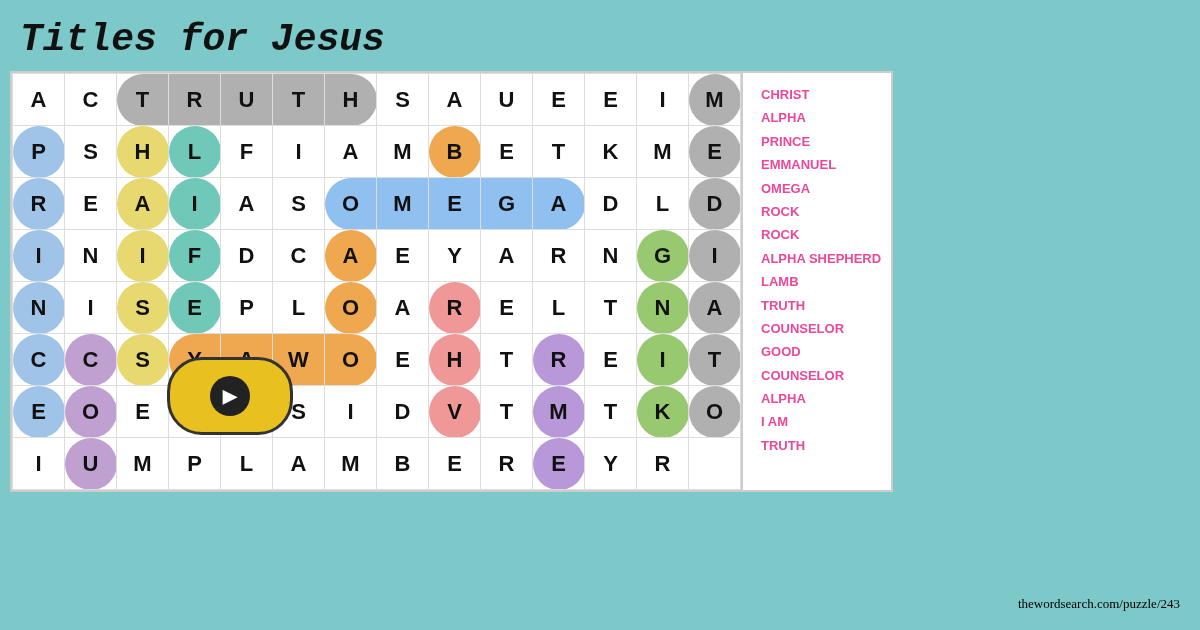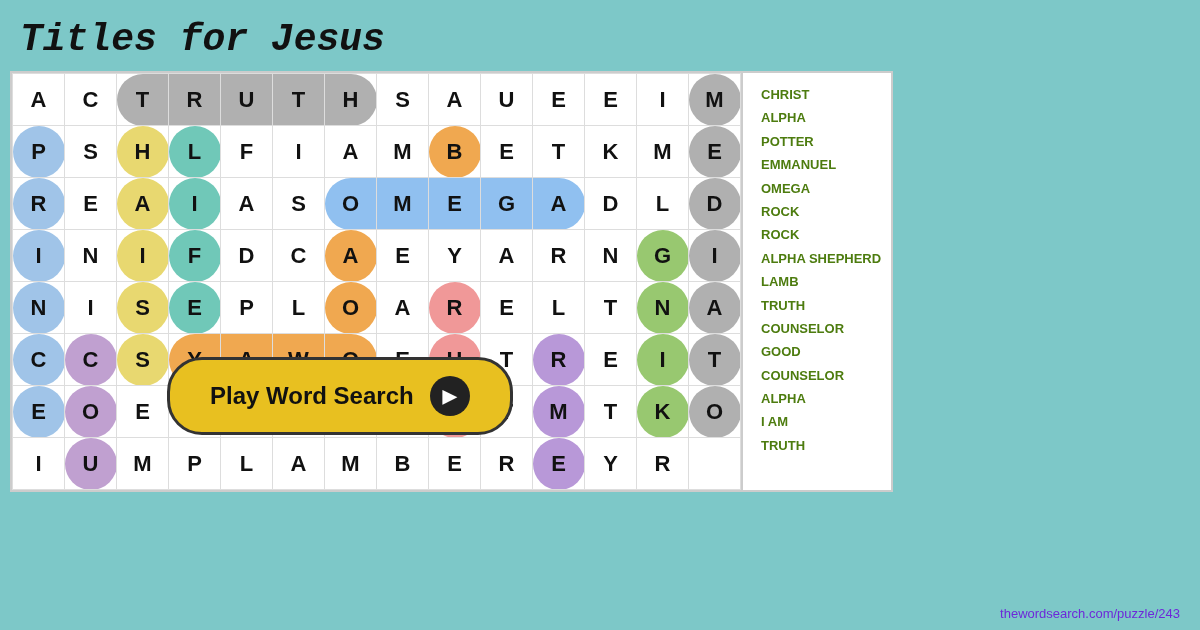--- a/index.html
+++ b/index.html
@@ -60,21 +60,21 @@
       font-size: 13px;
       font-family: Arial, sans-serif;
       line-height: 1.8;
       border: 2px solid #ccc;
       border-left: none;
       align-self: stretch;
     }
 
     .word-list div {
       font-weight: bold;
-      color: #4d7c0f;
+      color: #ec4899;
     }
 
     
     
 
     .cell-inner {
       display: flex;
       align-items: center;
       justify-content: center;
       width: 44px;
@@ -114,25 +114,25 @@
       border-radius: 50%;
       display: flex;
       align-items: center;
       justify-content: center;
       color: white;
       font-size: 18px;
     }
 
     .website-credit {
       position: absolute;
-      bottom: 9px;
+      bottom: 18px;
       right: 20px;
       font-size: 13px;
-      color: #6d28d9;
-      font-family: Liberation Sans, sans-serif;
+      color: #000000;
+      font-family: Liberation Serif, serif;
     }
 
     td .cell-inner {
       border-radius: 50%;
     }
 
   </style>
 </head>
 <body>
 
@@ -500,30 +500,29 @@
             </td>
           <td>
               <div class="cell-inner"></div>
             </td>
         </tr>
       </tbody>
     </table>
 
     <div class="play-btn-overlay">
       <button class="play-btn">
-        <span>Play Word Search</span>
         <div class="play-icon">▶</div>
       </button>
     </div>
   </div>
 
   <div class="word-list">
     <div>CHRIST</div>
     <div>ALPHA</div>
-    <div>POTTER</div>
+    <div>PRINCE</div>
     <div>EMMANUEL</div>
     <div>OMEGA</div>
     <div>ROCK</div>
     <div>ROCK</div>
     <div>ALPHA SHEPHERD</div>
     <div>LAMB</div>
     <div>TRUTH</div>
     <div>COUNSELOR</div>
     <div>GOOD</div>
     <div>COUNSELOR</div>

